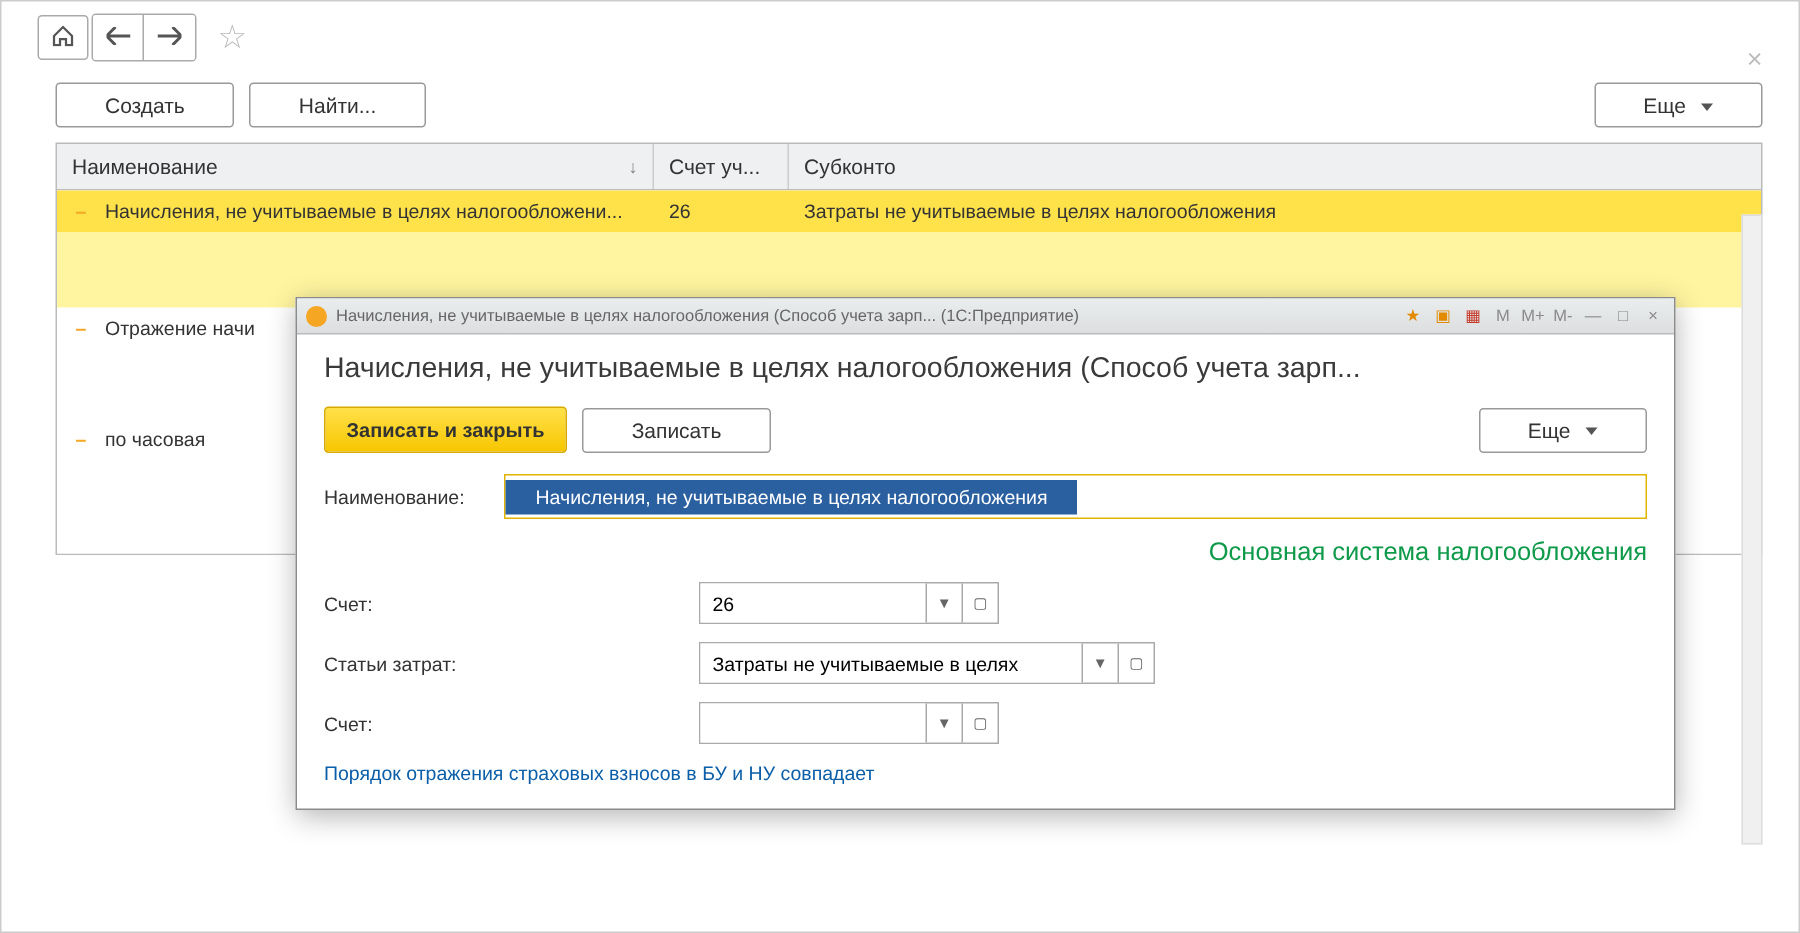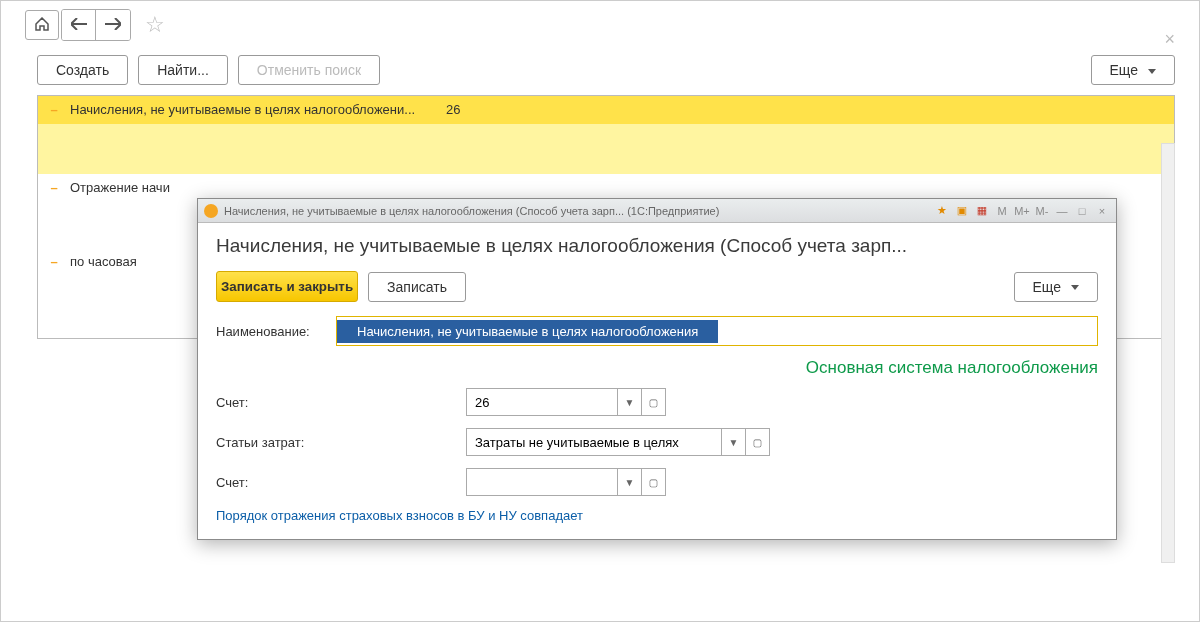--- a/index.html
+++ b/index.html
@@ -9,21 +9,21 @@
   .topbar { display: flex; align-items: center; padding: 8px 18px 12px 24px; }
   .nav-btn { background: #fff; border: 1px solid #aaa; border-radius: 3px; height: 30px; min-width: 34px; padding: 0 8px; margin-right: 2px; display: inline-flex; align-items: center; justify-content: center; color: #555; cursor: pointer; }
   .nav-group { display: flex; border: 1px solid #aaa; border-radius: 3px; overflow: hidden; margin-right: 14px; }
   .nav-group .nav-btn { border: none; border-right: 1px solid #aaa; border-radius: 0; margin: 0; }
   .nav-group .nav-btn:last-child { border-right: none; }
   .star { color: #bbb; font-size: 22px; margin: 0 10px 0 0; cursor: pointer; }
   .page-title { font-size: 22px; color: #4a4a4a; }
   .close-main { position: absolute; right: 24px; top: 28px; color: #bbb; font-size: 18px; cursor: pointer; }
 
   .toolbar { padding: 2px 24px 10px 36px; display: flex; gap: 10px; }
-  .btn { background: #fff; border: 1px solid #999; border-radius: 3px; padding: 6px 18px; cursor: pointer; color: #333; font-size: 14px; }
+  .btn { background: #fff; border: 1px solid #999; border-radius: 3px; padding: 6px 32px; cursor: pointer; color: #333; font-size: 14px; }
   .btn.disabled { color: #bbb; }
   .spacer { flex: 1; }
   .btn.dropdown::after { content: ""; display: inline-block; margin-left: 10px; border-left: 4px solid transparent; border-right: 4px solid transparent; border-top: 5px solid #555; vertical-align: middle; }
 
   .grid { margin: 0 24px 0 36px; border: 1px solid #bbb; }
   .grid-head { display: flex; background: #eef0f2; border-bottom: 1px solid #bbb; }
   .gh { padding: 7px 10px; border-right: 1px solid #ccc; font-size: 14px; color: #333; }
   .gh.c1 { flex: 0 0 398px; display: flex; justify-content: space-between; align-items: center; }
   .gh.c2 { flex: 0 0 90px; }
   .gh.c3 { flex: 1; border-right: none; }
@@ -46,21 +46,21 @@
   .dlg-titlebar { height: 24px; background: linear-gradient(#eaedee, #dcdee0); border-bottom: 1px solid #bbb; display: flex; align-items: center; padding: 0 6px; font-size: 11px; color: #666; }
   .dlg-titlebar .tb-icon { width: 14px; height: 14px; background: #f5a623; border-radius: 7px; margin-right: 6px; display:inline-block; }
   .tb-right { margin-left: auto; display: flex; gap: 4px; align-items: center; }
   .tb-btn { width: 16px; height: 16px; cursor: pointer; color: #8a8a8a; font-size: 11px; display:inline-flex; align-items:center; justify-content:center; }
   .tb-btn.orange { color: #e28a00; }
   .tb-btn.red { color: #c53a29; }
 
   .dlg-body { padding: 12px 18px 16px 18px; }
   .dlg-header { font-size: 19px; color: #3a3a3a; margin-bottom: 14px; }
   .dlg-toolbar { display: flex; gap: 10px; align-items: center; margin-bottom: 14px; }
-  .btn-primary { background: linear-gradient(#ffe14a, #f7c600); border: 1px solid #d6aa00; color:#333; font-weight: bold; padding: 7px 4px; border-radius: 3px; cursor: pointer; }
+  .btn-primary { background: linear-gradient(#ffe14a, #f7c600); border: 1px solid #d6aa00; color:#333; font-weight: bold; padding: 7px 14px; border-radius: 3px; cursor: pointer; }
 
   .form-row { display: flex; align-items: center; margin-bottom: 12px; }
   .form-label { width: 120px; color: #333; padding-right: 0; }
   .form-field { flex: 1; }
   .sel-field { border: 1px solid #e0b400; background: #fff; padding: 0; height: 30px; display: flex; align-items: center; }
   .sel-text { background: #2a5fa0; color: #fff; padding: 4px 20px; display: inline-block; }
   .section-head { color: #0e9a4a; font-size: 17px; margin: 10px 0 10px 0; text-align: right; }
   .combo { display: inline-flex; border: 1px solid #aaa; height: 28px; align-items: stretch; }
   .combo input { border: none; padding: 4px 8px; width: 254px; font-size: 13px; outline: none; }
   .combo .cbtn { border-left: 1px solid #aaa; width: 24px; display:flex; align-items:center; justify-content:center; color:#666; cursor:pointer; font-size:10px; }
@@ -96,33 +96,41 @@
         </span>
       </button>
     </div>
     <span class="star">☆</span>
     <span class="close-main">×</span>
   </div>
 
   <div class="toolbar">
     <button class="btn">Создать</button>
     <button class="btn">Найти...</button>
-    <button class="btn disabled">Отменить поиск</button>
     <div class="spacer"></div>
     <button class="btn dropdown">Еще</button>
   </div>
 
   <div class="grid">
+    <div class="grid-head">
+      <div class="gh c1">
+        <span>Наименование</span>
+        <span class="sort-arrow">↓</span>
+      </div>
+      <div class="gh c2">Счет уч...</div>
+      <div class="gh c3">Субконто</div>
+    </div>
     <div class="grid-body">
       <div class="row selected">
         <div class="cell c1">
           <span class="leaf">–</span>
           <span>Начисления, не учитываемые в целях налогообложени...</span>
         </div>
         <div class="cell c2">26</div>
+        <div class="cell c3">Затраты не учитываемые в целях налогообложения</div>
       </div>
       <div class="row selected-fade"></div>
       <div class="row tall">
         <div class="cell c1">
           <span class="leaf">–</span>
           <span>Отражение начи</span>
         </div>
       </div>
       <div class="row tall2">
         <div class="cell c1">

